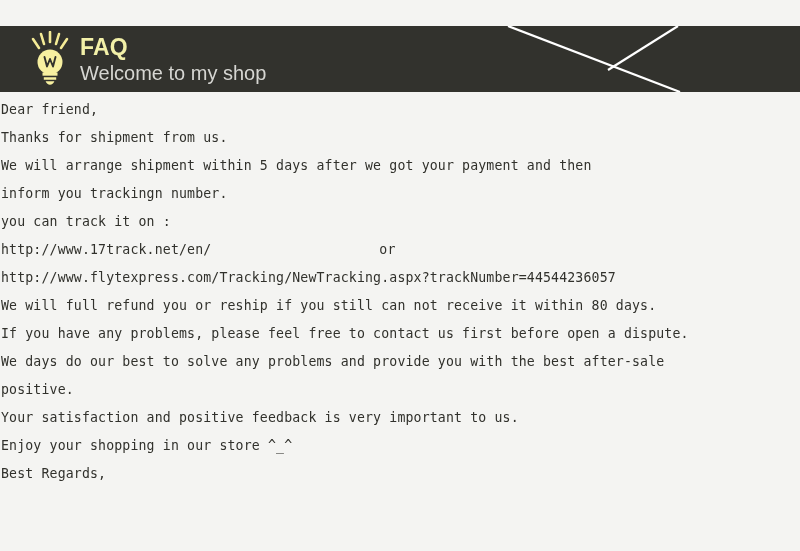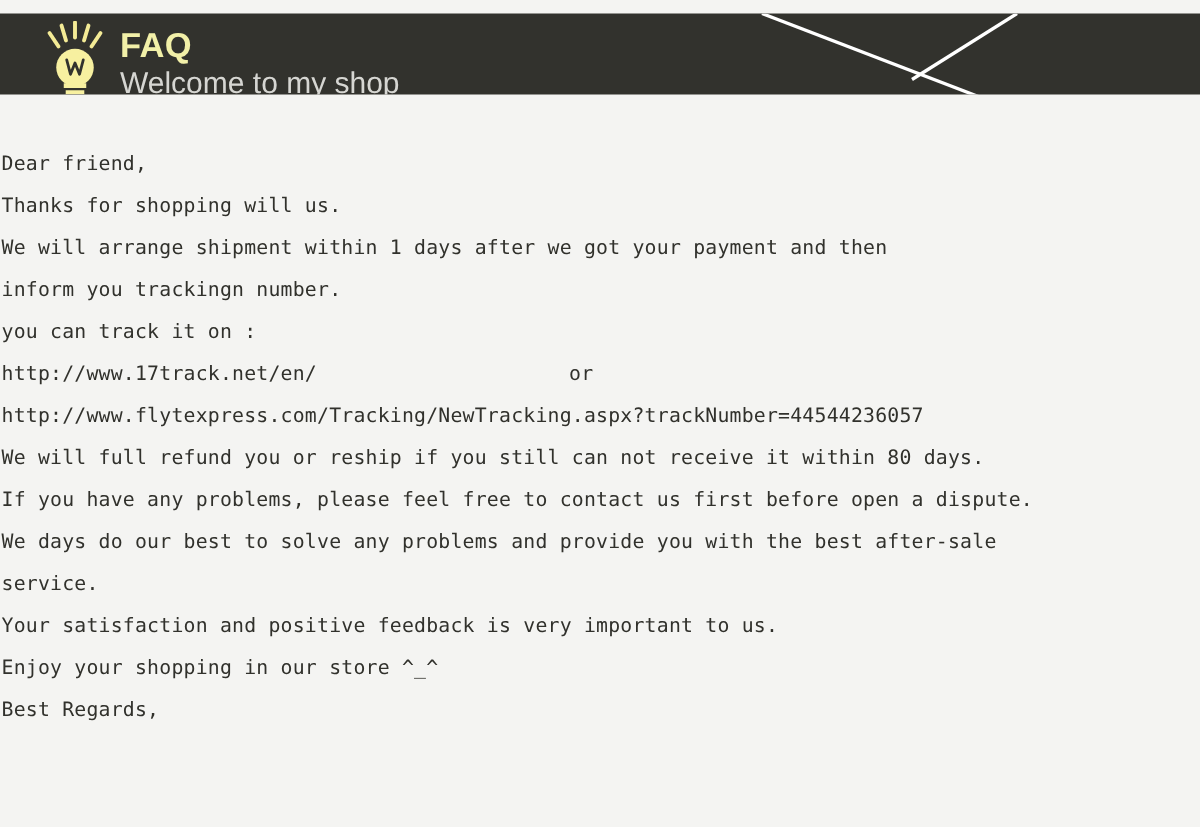--- a/index.html
+++ b/index.html
@@ -17,23 +17,23 @@
     position: relative;
     width: 800px;
     height: 551px;
     background: #f4f4f2;
   }
 
   
   .banner {
     position: absolute;
     left: 0;
-    top: 9px;
+    top: 26px;
     width: 800px;
-    height: 54px;
+    height: 66px;
     background: #32322d;
     overflow: hidden;
   }
   .banner-deco {
     position: absolute;
     right: 0;
     top: 0;
     width: 320px;
     height: 66px;
     pointer-events: none;
@@ -129,28 +129,28 @@
       <div class="brand-text">
         <div class="brand-title">FAQ</div>
         <div class="brand-sub">Welcome to my shop</div>
       </div>
 
     </div>
   </div>
 
   <div class="body-copy">
     <div class="copy-line"><span>Dear friend,</span></div>
-    <div class="copy-line"><span>Thanks for shopping will us.</span></div>
-    <div class="copy-line"><span>We will arrange shipment within 1 days after we got your payment and then</span></div>
+    <div class="copy-line"><span>Thanks for shipment from us.</span></div>
+    <div class="copy-line"><span>We will arrange shipment within 5 days after we got your payment and then</span></div>
     <div class="copy-line"><span>inform you trackingn number.</span></div>
     <div class="copy-line"><span>you can track it on :</span></div>
     <div class="copy-line"><span>http://www.17track.net/en/</span><span class="tail-word">or</span></div>
     <div class="copy-line"><span>http://www.flytexpress.com/Tracking/NewTracking.aspx?trackNumber=44544236057</span></div>
     <div class="copy-line"><span>We will full refund you or reship if you still can not receive it within 80 days.</span></div>
     <div class="copy-line"><span>If you have any problems, please feel free to contact us first before open a dispute.</span></div>
     <div class="copy-line"><span>We days do our best to solve any problems and provide you with the best after-sale</span></div>
-    <div class="copy-line"><span>service.</span></div>
+    <div class="copy-line"><span>positive.</span></div>
     <div class="copy-line"><span>Your satisfaction and positive feedback is very important to us.</span></div>
     <div class="copy-line"><span>Enjoy your shopping in our store ^_^</span></div>
     <div class="copy-line"><span>Best Regards,</span></div>
   </div>
 
 </div>
 
 </body></html>

